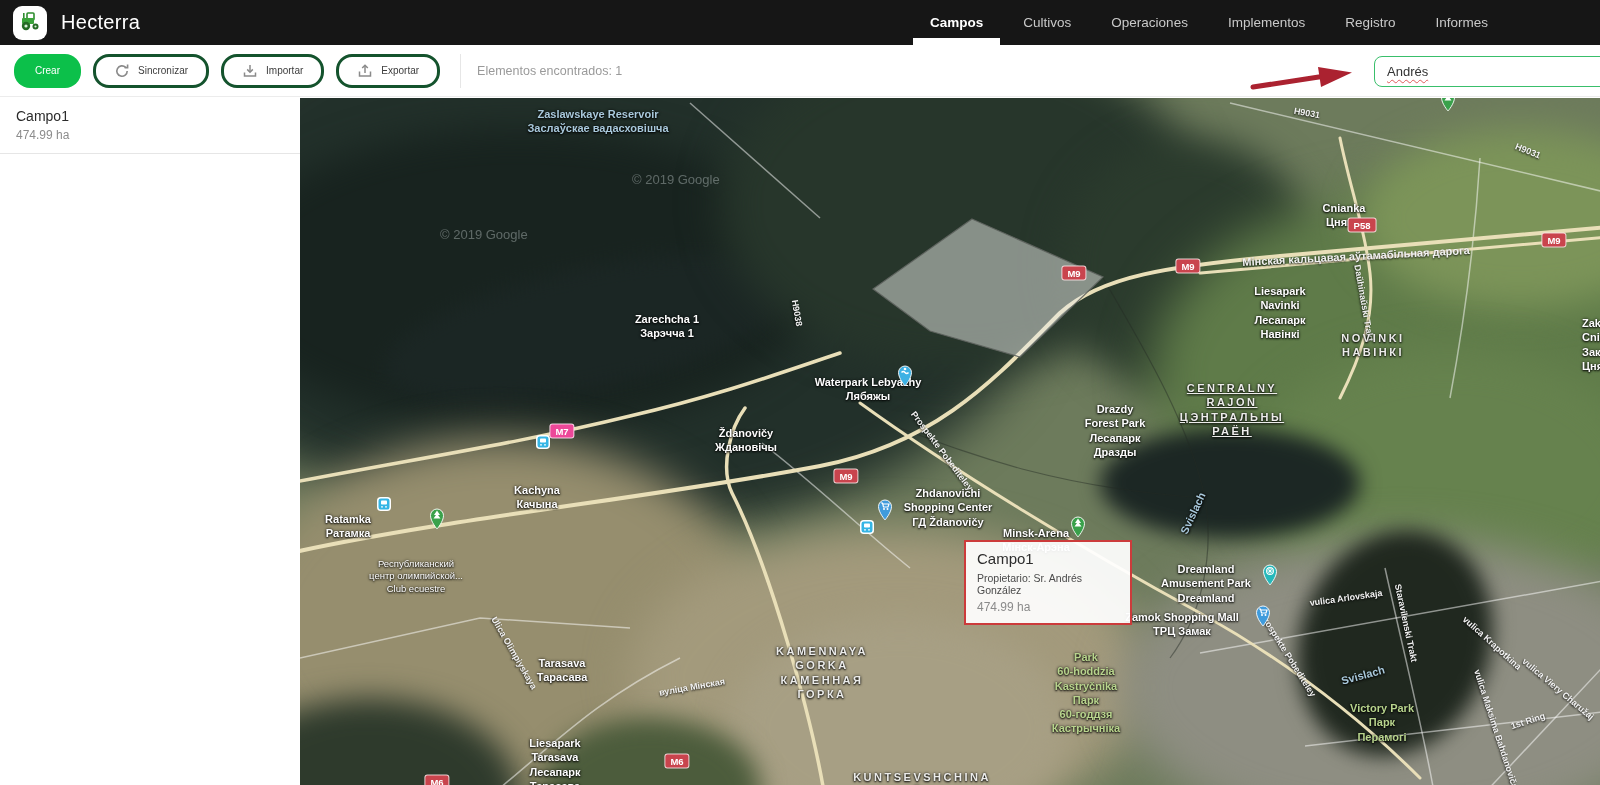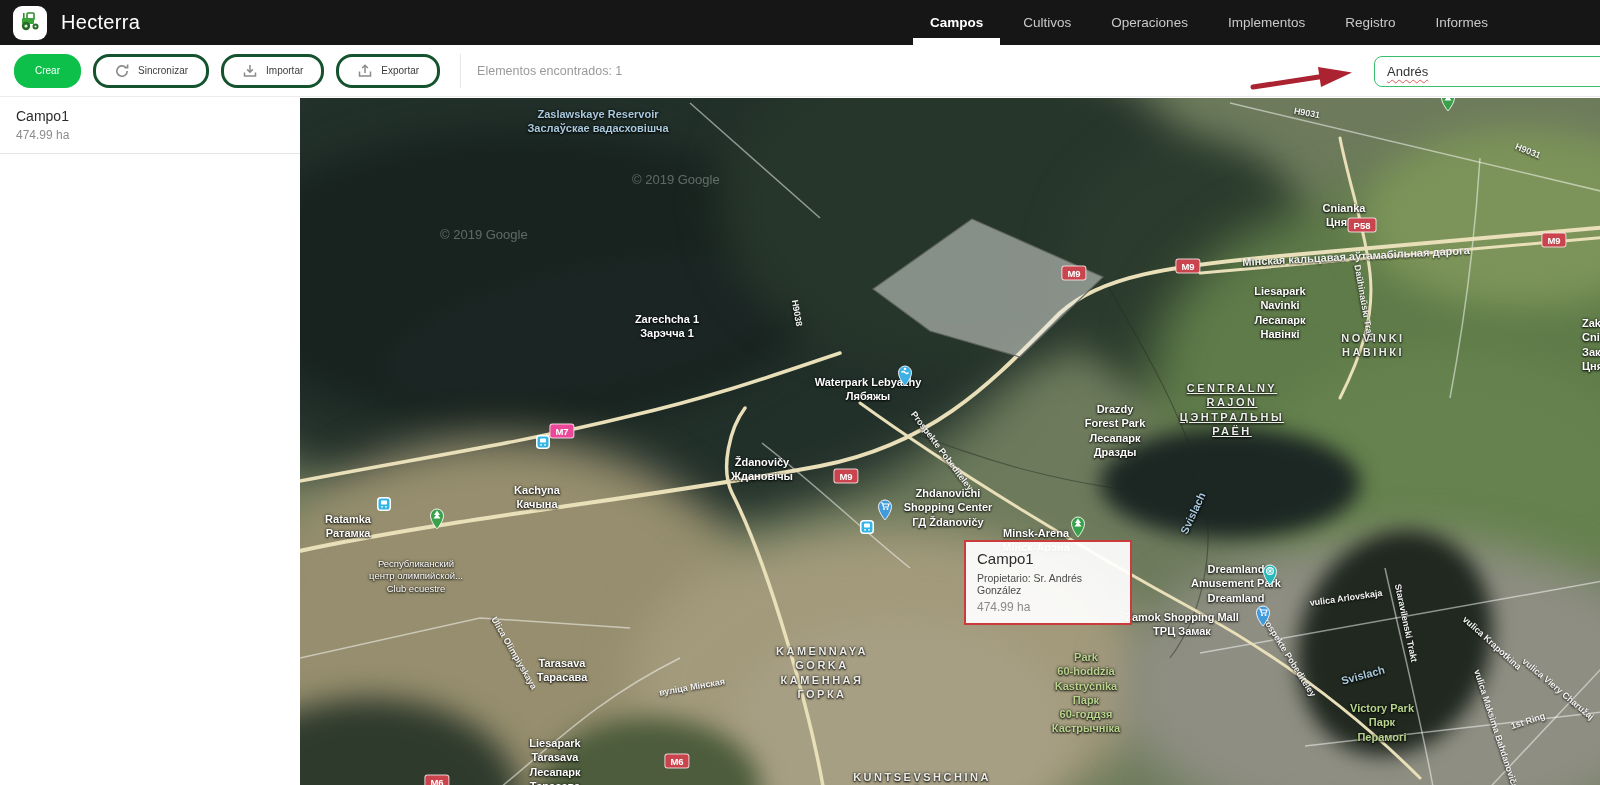--- a/index.html
+++ b/index.html
@@ -215,21 +215,21 @@
           <div>Заслаўскае вадасховішча</div>
         </div>
         <div class="mlabel place" style="left: 367px; top: 214px;">
           <div>Zarechcha 1</div>
           <div>Зарэчча 1</div>
         </div>
         <div class="mlabel place" style="left: 568px; top: 277px;">
           <div>Waterpark Lebyazhy</div>
           <div>Лябяжы</div>
         </div>
-        <div class="mlabel place" style="left: 462px; top: 328px; margin-top: 29px;">
+        <div class="mlabel place" style="left: 446px; top: 328px;">
           <div>Ždanovičy</div>
           <div>Ждановічы</div>
         </div>
         <div class="mlabel place" style="left: 237px; top: 385px;">
           <div>Kachyna</div>
           <div>Качына</div>
         </div>
         <div class="mlabel place" style="left: 48px; top: 414px;">
           <div>Ratamka</div>
           <div>Ратамка</div>
@@ -285,21 +285,21 @@
           <div>КУНЦАЎШЧЫНА</div>
         </div>
         <div class="mlabel park" style="left: 786px; top: 552px;">
           <div>Park</div>
           <div>60-hoddzia</div>
           <div>Kastryčnika</div>
           <div>Парк</div>
           <div>60-годдзя</div>
           <div>Кастрычніка</div>
         </div>
-        <div class="mlabel place" style="left: 936px; top: 464px;">
+        <div class="mlabel place" style="left: 906px; top: 464px;">
           <div>Dreamland</div>
           <div>Amusement Park</div>
           <div>Dreamland</div>
         </div>
         <div class="mlabel place" style="left: 882px; top: 512px;">
           <div>Zamok Shopping Mall</div>
           <div>ТРЦ Замак</div>
         </div>
         <div class="mlabel water" style="left: 893px; top: 408px; transform: translateX(-50%) rotate(-65deg);">
           <div>Svislach</div>

